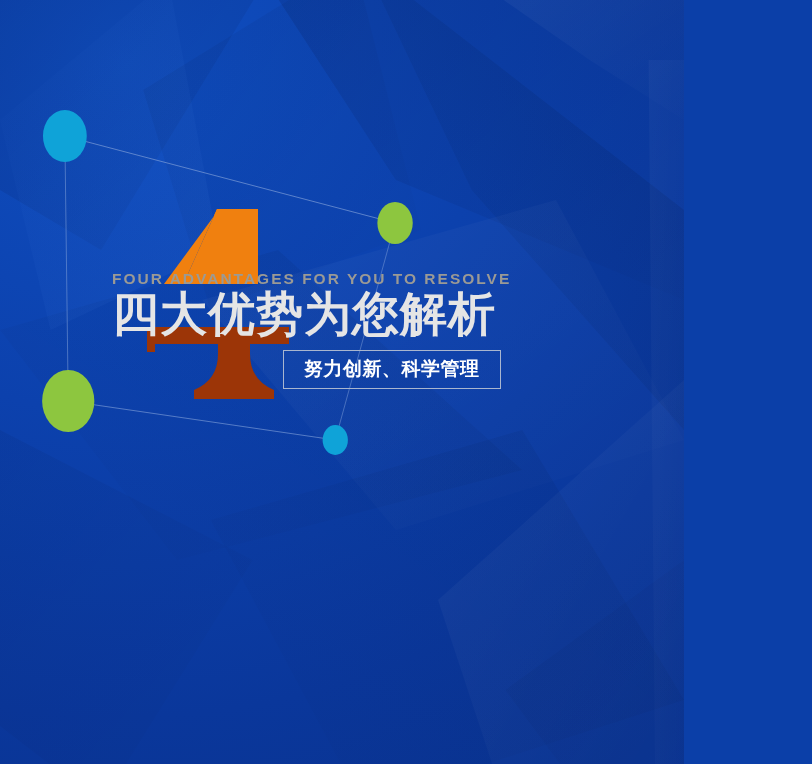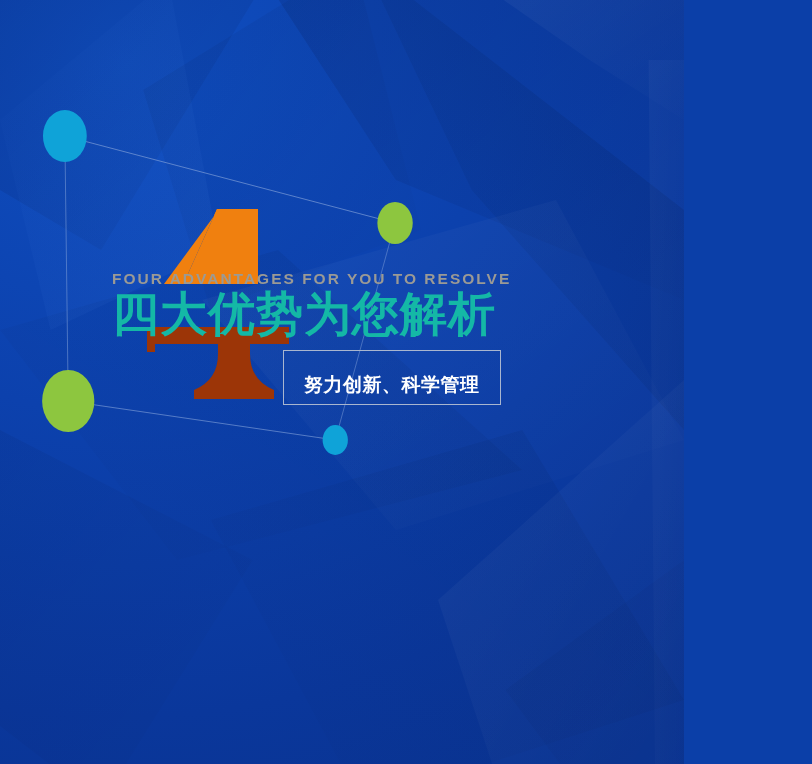--- a/index.html
+++ b/index.html
@@ -74,33 +74,33 @@
   }
 
   .headline {
     position: absolute;
     left: 0px;
     top: 90px;
     margin: 0;
     font-size: 47px;
     line-height: 56px;
     font-weight: 700;
-    color: #14b8a6;
+    color: #e5e5e5;
     letter-spacing: 1px;
     white-space: nowrap;
     font-family: "Liberation Sans", sans-serif;
   }
 
   .tagline-box {
     position: absolute;
     left: 171px;
     top: 154px;
     box-sizing: border-box;
     border: 1px solid #a9b6cf;
-    padding: 24px 20px 9px 20px;
+    padding: 8px 20px 9px 20px;
     display: inline-block;
   }
   .tagline-text {
     font-size: 19px;
     font-weight: 700;
     color: #ffffff;
     letter-spacing: 0.5px;
     white-space: nowrap;
     line-height: 1;
     font-family: "Liberation Sans", sans-serif;

